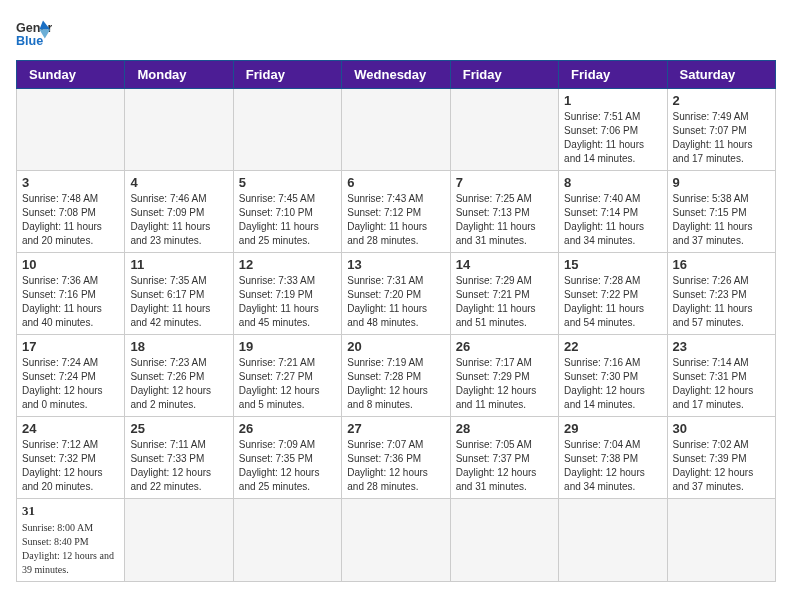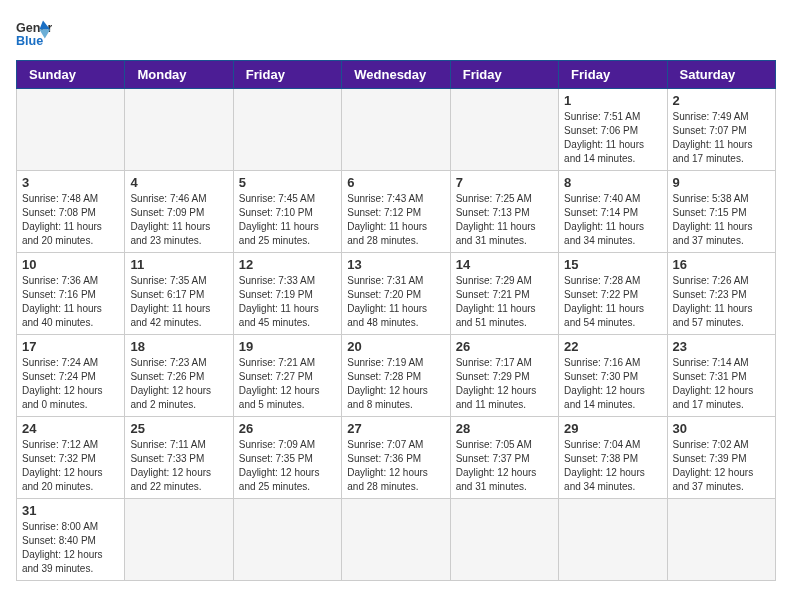--- a/index.html
+++ b/index.html
@@ -71,20 +71,21 @@
       color: #333;
       margin-bottom: 2px;
     }
     .day-info {
       font-size: 10px;
       color: #333;
       line-height: 1.4;
     }
     .last-row td {
       border-bottom: 1px solid #ccc;
+      font-family: Liberation Serif, serif;
     }
   </style>
 </head>
 <body>
 
 <div class="header-area">
   <div class="logo">
     <svg class="logo-icon" viewBox="0 0 40 40" xmlns="http://www.w3.org/2000/svg">
       <text x="0" y="18" font-size="14" font-weight="bold" fill="#333" font-family="Arial">General</text>
       <text x="0" y="32" font-size="14" font-weight="bold" fill="#1a6fc4" font-family="Arial">Blue</text>

